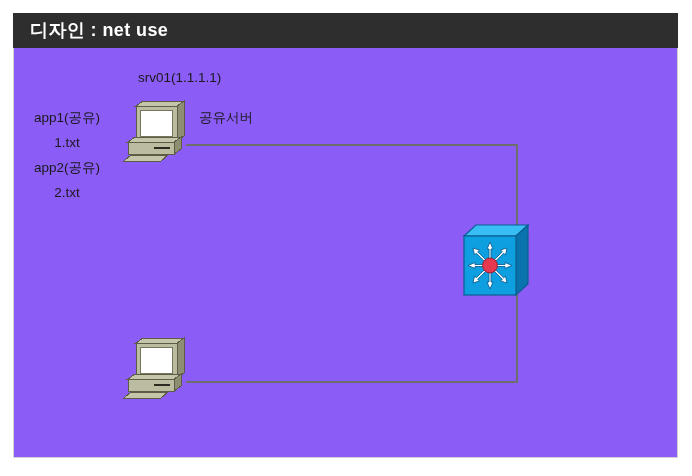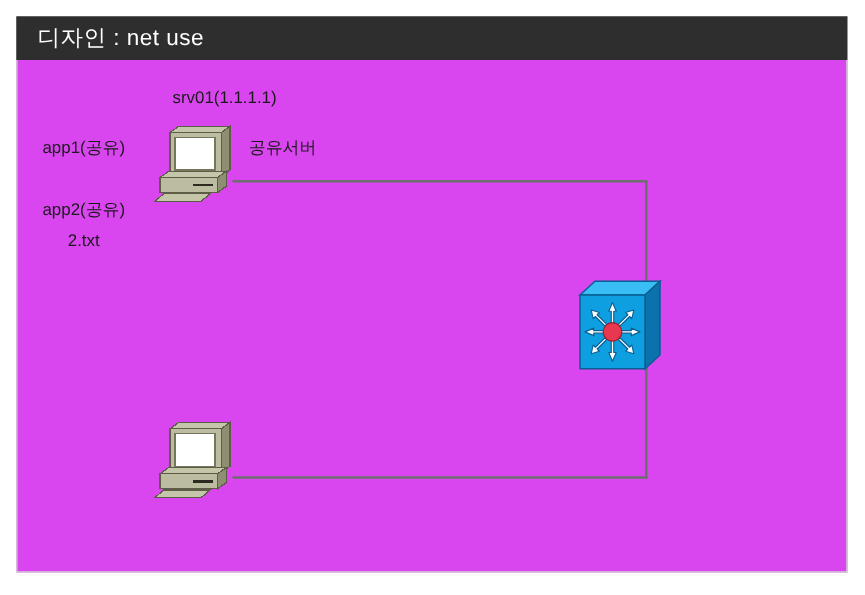--- a/index.html
+++ b/index.html
@@ -31,34 +31,34 @@
     height: 35px;
     background: #2e2e2e;
     box-sizing: border-box;
   }
   .titlebar-text {
     position: absolute;
     left: 17px;
     top: 6px;
     color: #ffffff;
     font-size: 18px;
-    font-weight: normal;
+    font-weight: bold;
     letter-spacing: 0.4px;
     white-space: pre;
     line-height: 23px;
   }
 
   
   .canvas {
     position: absolute;
     left: 13px;
     top: 48px;
     width: 665px;
     height: 410px;
-    background: #d946ef;
+    background: #8b5cf6;
     border: 1px solid #d2d2d2;
     border-top: none;
     box-sizing: border-box;
     overflow: hidden;
   }
 
   
   .lbl {
     position: absolute;
     font-size: 13.5px;
@@ -134,20 +134,21 @@
 
         <rect x="31" y="47" width="16" height="2" fill="#2b2b22"></rect>
 
         <polygon points="1,61 38,61 45,55 8,55" fill="#c5c5a9" stroke="#5d5d47" stroke-width="1"></polygon>
       </svg>
     </div>
 
     <div class="lbl" style="left:185px; top:62px;">공유서버</div>
 
     <div class="lbl lbl-r" style="left:0px; top:62px; width:106px;">app1(공유)</div>
+    <div class="lbl lbl-r" style="left:0px; top:87px; width:106px;">1.txt</div>
     <div class="lbl lbl-r" style="left:0px; top:112px; width:106px;">app2(공유)</div>
     <div class="lbl lbl-r" style="left:0px; top:137px; width:106px;">2.txt</div>
 
 
     <div class="pc" style="left:109px; top:289px;">
       <svg width="66" height="62" viewBox="0 0 66 62" xmlns="http://www.w3.org/2000/svg" shape-rendering="crispEdges">
         <polygon points="13,6 54,6 61,1 20,1" fill="#c5c5a9" stroke="#5d5d47" stroke-width="1"></polygon>
         <polygon points="54,6 61,1 61,36 54,41" fill="#8e8e72" stroke="#5d5d47" stroke-width="1"></polygon>
         <rect x="13" y="6" width="41" height="35" fill="#bcbca0" stroke="#5d5d47" stroke-width="1"></rect>
         <rect x="17" y="10" width="32" height="26" fill="#ffffff" stroke="#76765c" stroke-width="1"></rect>

